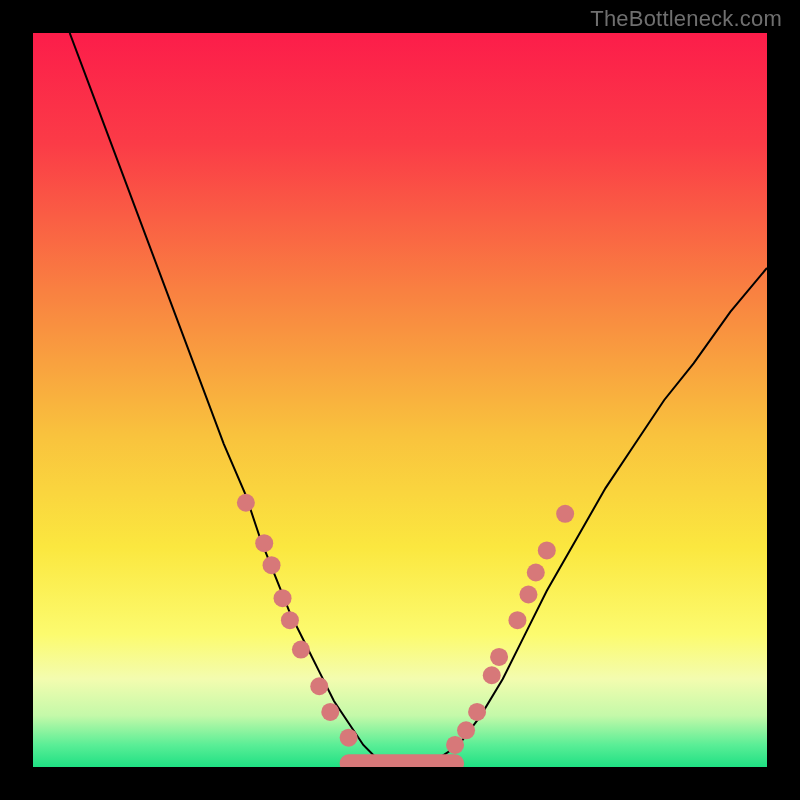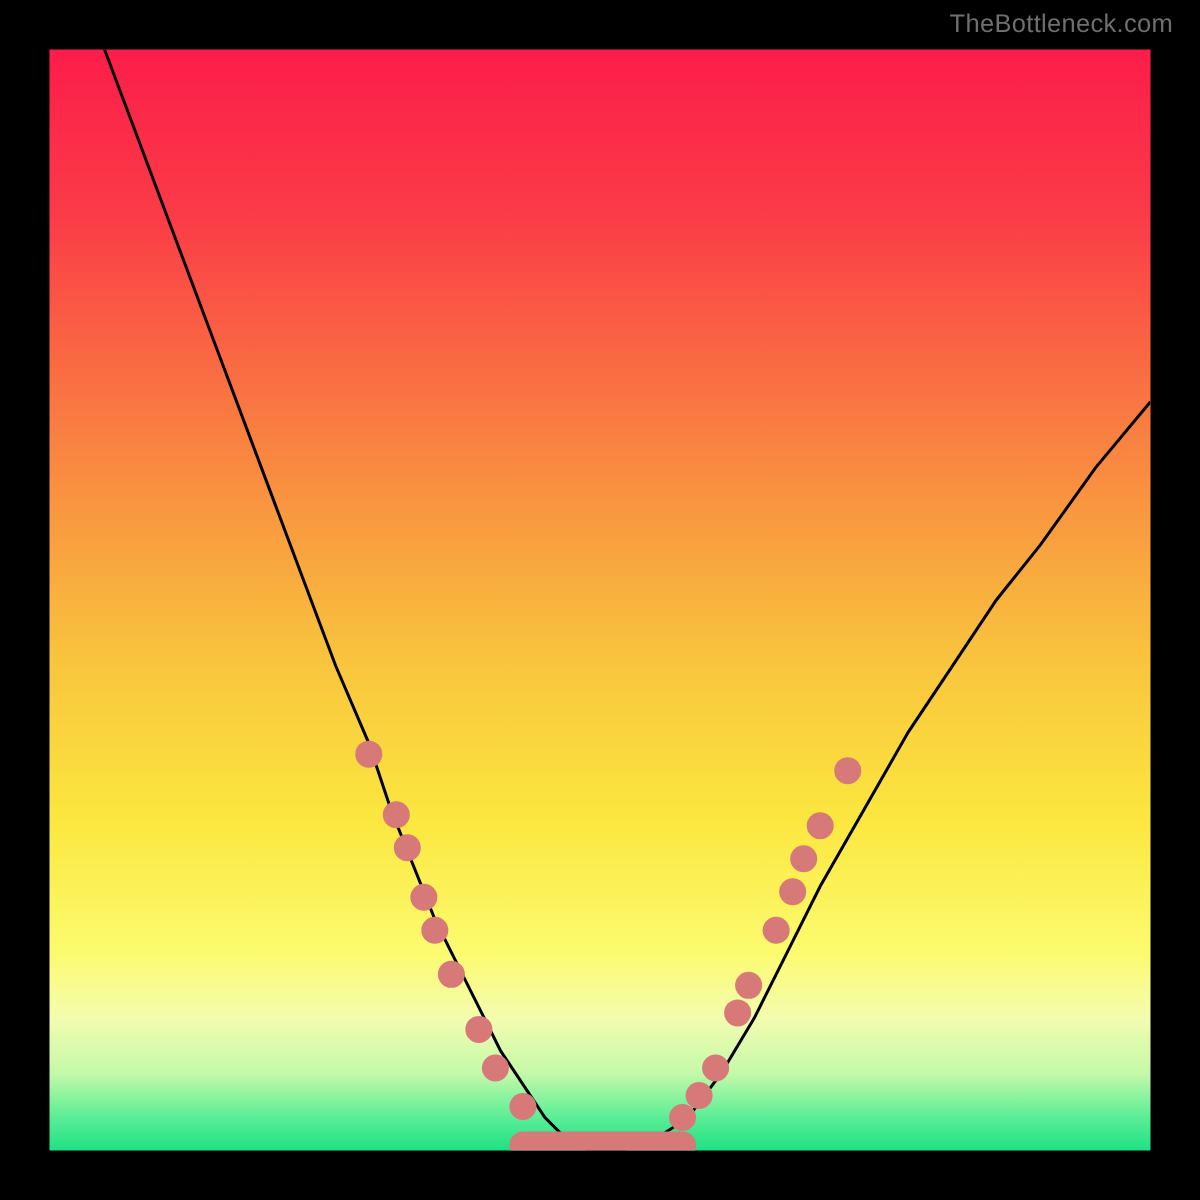--- a/index.html
+++ b/index.html
@@ -15,21 +15,21 @@
     position: relative;
     width: 800px;
     height: 800px;
     background: #000;
   }
   .watermark {
     position: absolute;
     top: 6px;
     right: 18px;
     color: #6f6f6f;
-    font-size: 17px;
+    font-size: 22px;
     letter-spacing: 0.2px;
     z-index: 5;
     user-select: none;
   }
   svg {
     position: absolute;
     top: 0;
     left: 0;
   }
 </style>

